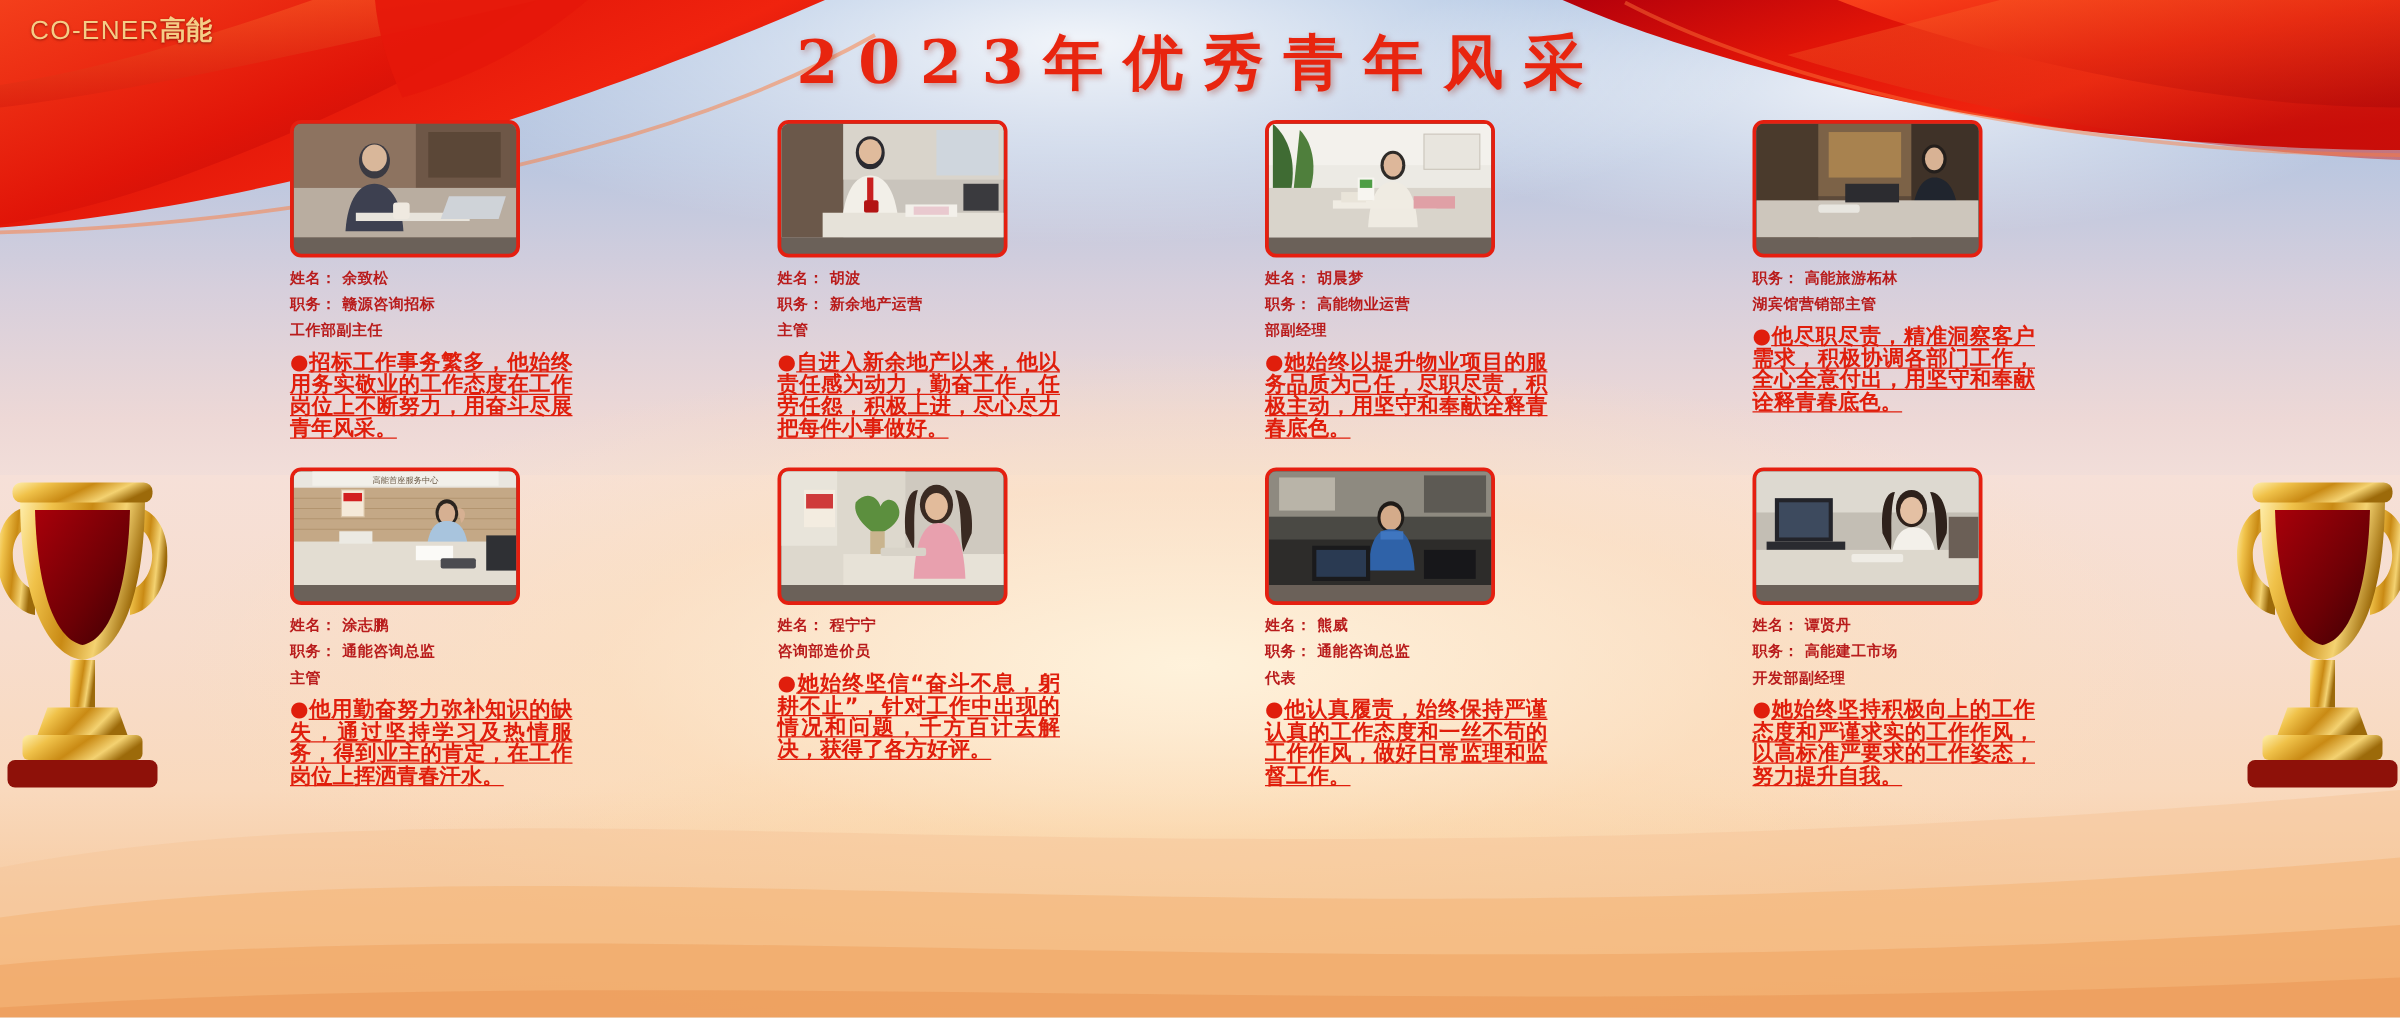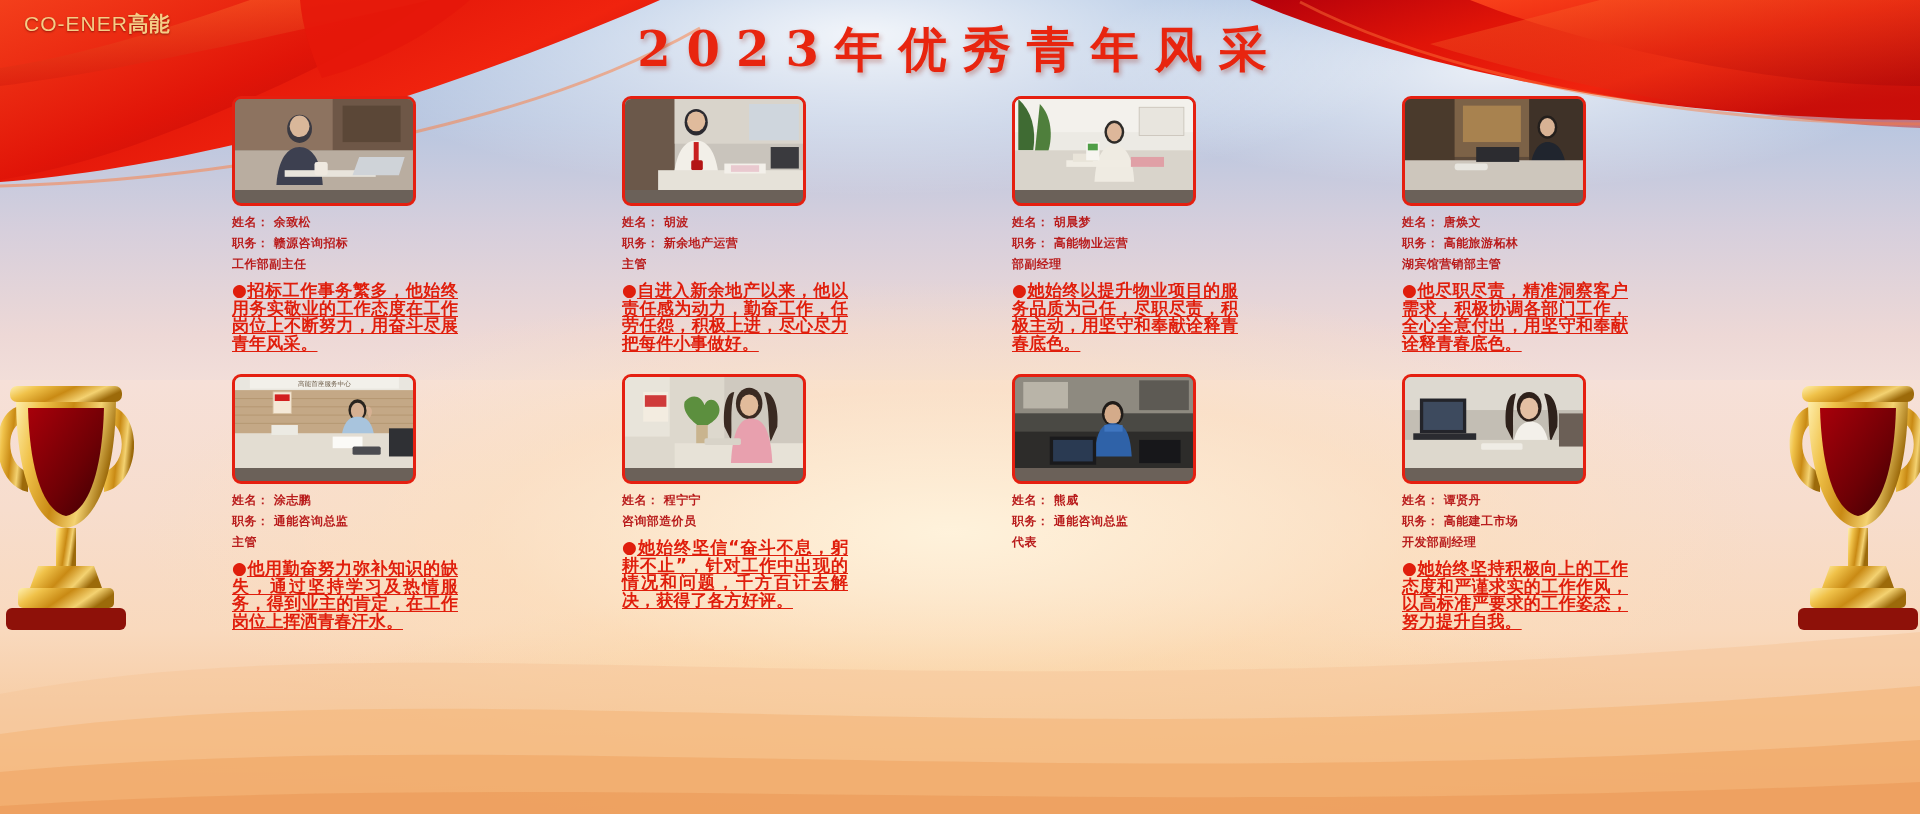--- a/index.html
+++ b/index.html
@@ -308,21 +308,20 @@
             <rect x="150" y="0" width="65" height="110" fill="#3f3228"></rect>
             <ellipse cx="172" cy="34" rx="12" ry="14" fill="#241f1c"></ellipse>
             <ellipse cx="172" cy="34" rx="9" ry="11" fill="#d8b294"></ellipse>
             <path d="M150,94 C152,62 162,52 172,52 C184,52 194,62 196,94 Z" fill="#20252e"></path>
             <rect x="0" y="74" width="215" height="36" fill="#cdc6bc"></rect>
             <rect x="86" y="58" width="52" height="18" fill="#2c2c30"></rect>
             <rect x="60" y="78" width="40" height="8" rx="3" fill="#e8e6e0"></rect>
           </svg>
         </div>
         <div class="meta">
-          <div class="meta-line">姓名： 唐焕文</div>
           <div class="meta-line">职务： 高能旅游柘林</div>
           <div class="meta-line">湖宾馆营销部主管</div>
         </div>
         <div class="desc"><span class="bullet">●</span><span>他尽职尽责，精准洞察客户需求，积极协调各部门工作，全心全意付出，用坚守和奉献诠释青春底色。</span></div>
       </div>
 
     </div>
 
     <div class="row row2">
 
@@ -403,20 +402,21 @@
             <rect x="42" y="72" width="56" height="34" fill="#1a1a1c"></rect>
             <rect x="46" y="76" width="48" height="26" fill="#2a3a52"></rect>
             <rect x="150" y="76" width="50" height="28" fill="#17171a"></rect>
           </svg>
         </div>
         <div class="meta">
           <div class="meta-line">姓名： 熊威</div>
           <div class="meta-line">职务： 通能咨询总监</div>
           <div class="meta-line">代表</div>
         </div>
+        <div class="desc"><span class="bullet">●</span><span>他认真履责，始终保持严谨认真的工作态度和一丝不苟的工作作风，做好日常监理和监督工作。</span></div>
       </div>
 
       <div class="card">
         <div class="photo">
           <svg class="ph-inner" viewBox="0 0 215 110" preserveAspectRatio="none">
             <rect width="215" height="110" fill="#cbc6bd"></rect>
             <rect x="0" y="0" width="215" height="40" fill="#ddd9d0"></rect>
             <rect x="0" y="40" width="215" height="70" fill="#c3beb4"></rect>
             <rect x="18" y="26" width="56" height="42" fill="#23242a"></rect>
             <rect x="22" y="30" width="48" height="34" fill="#3d4a5e"></rect>

